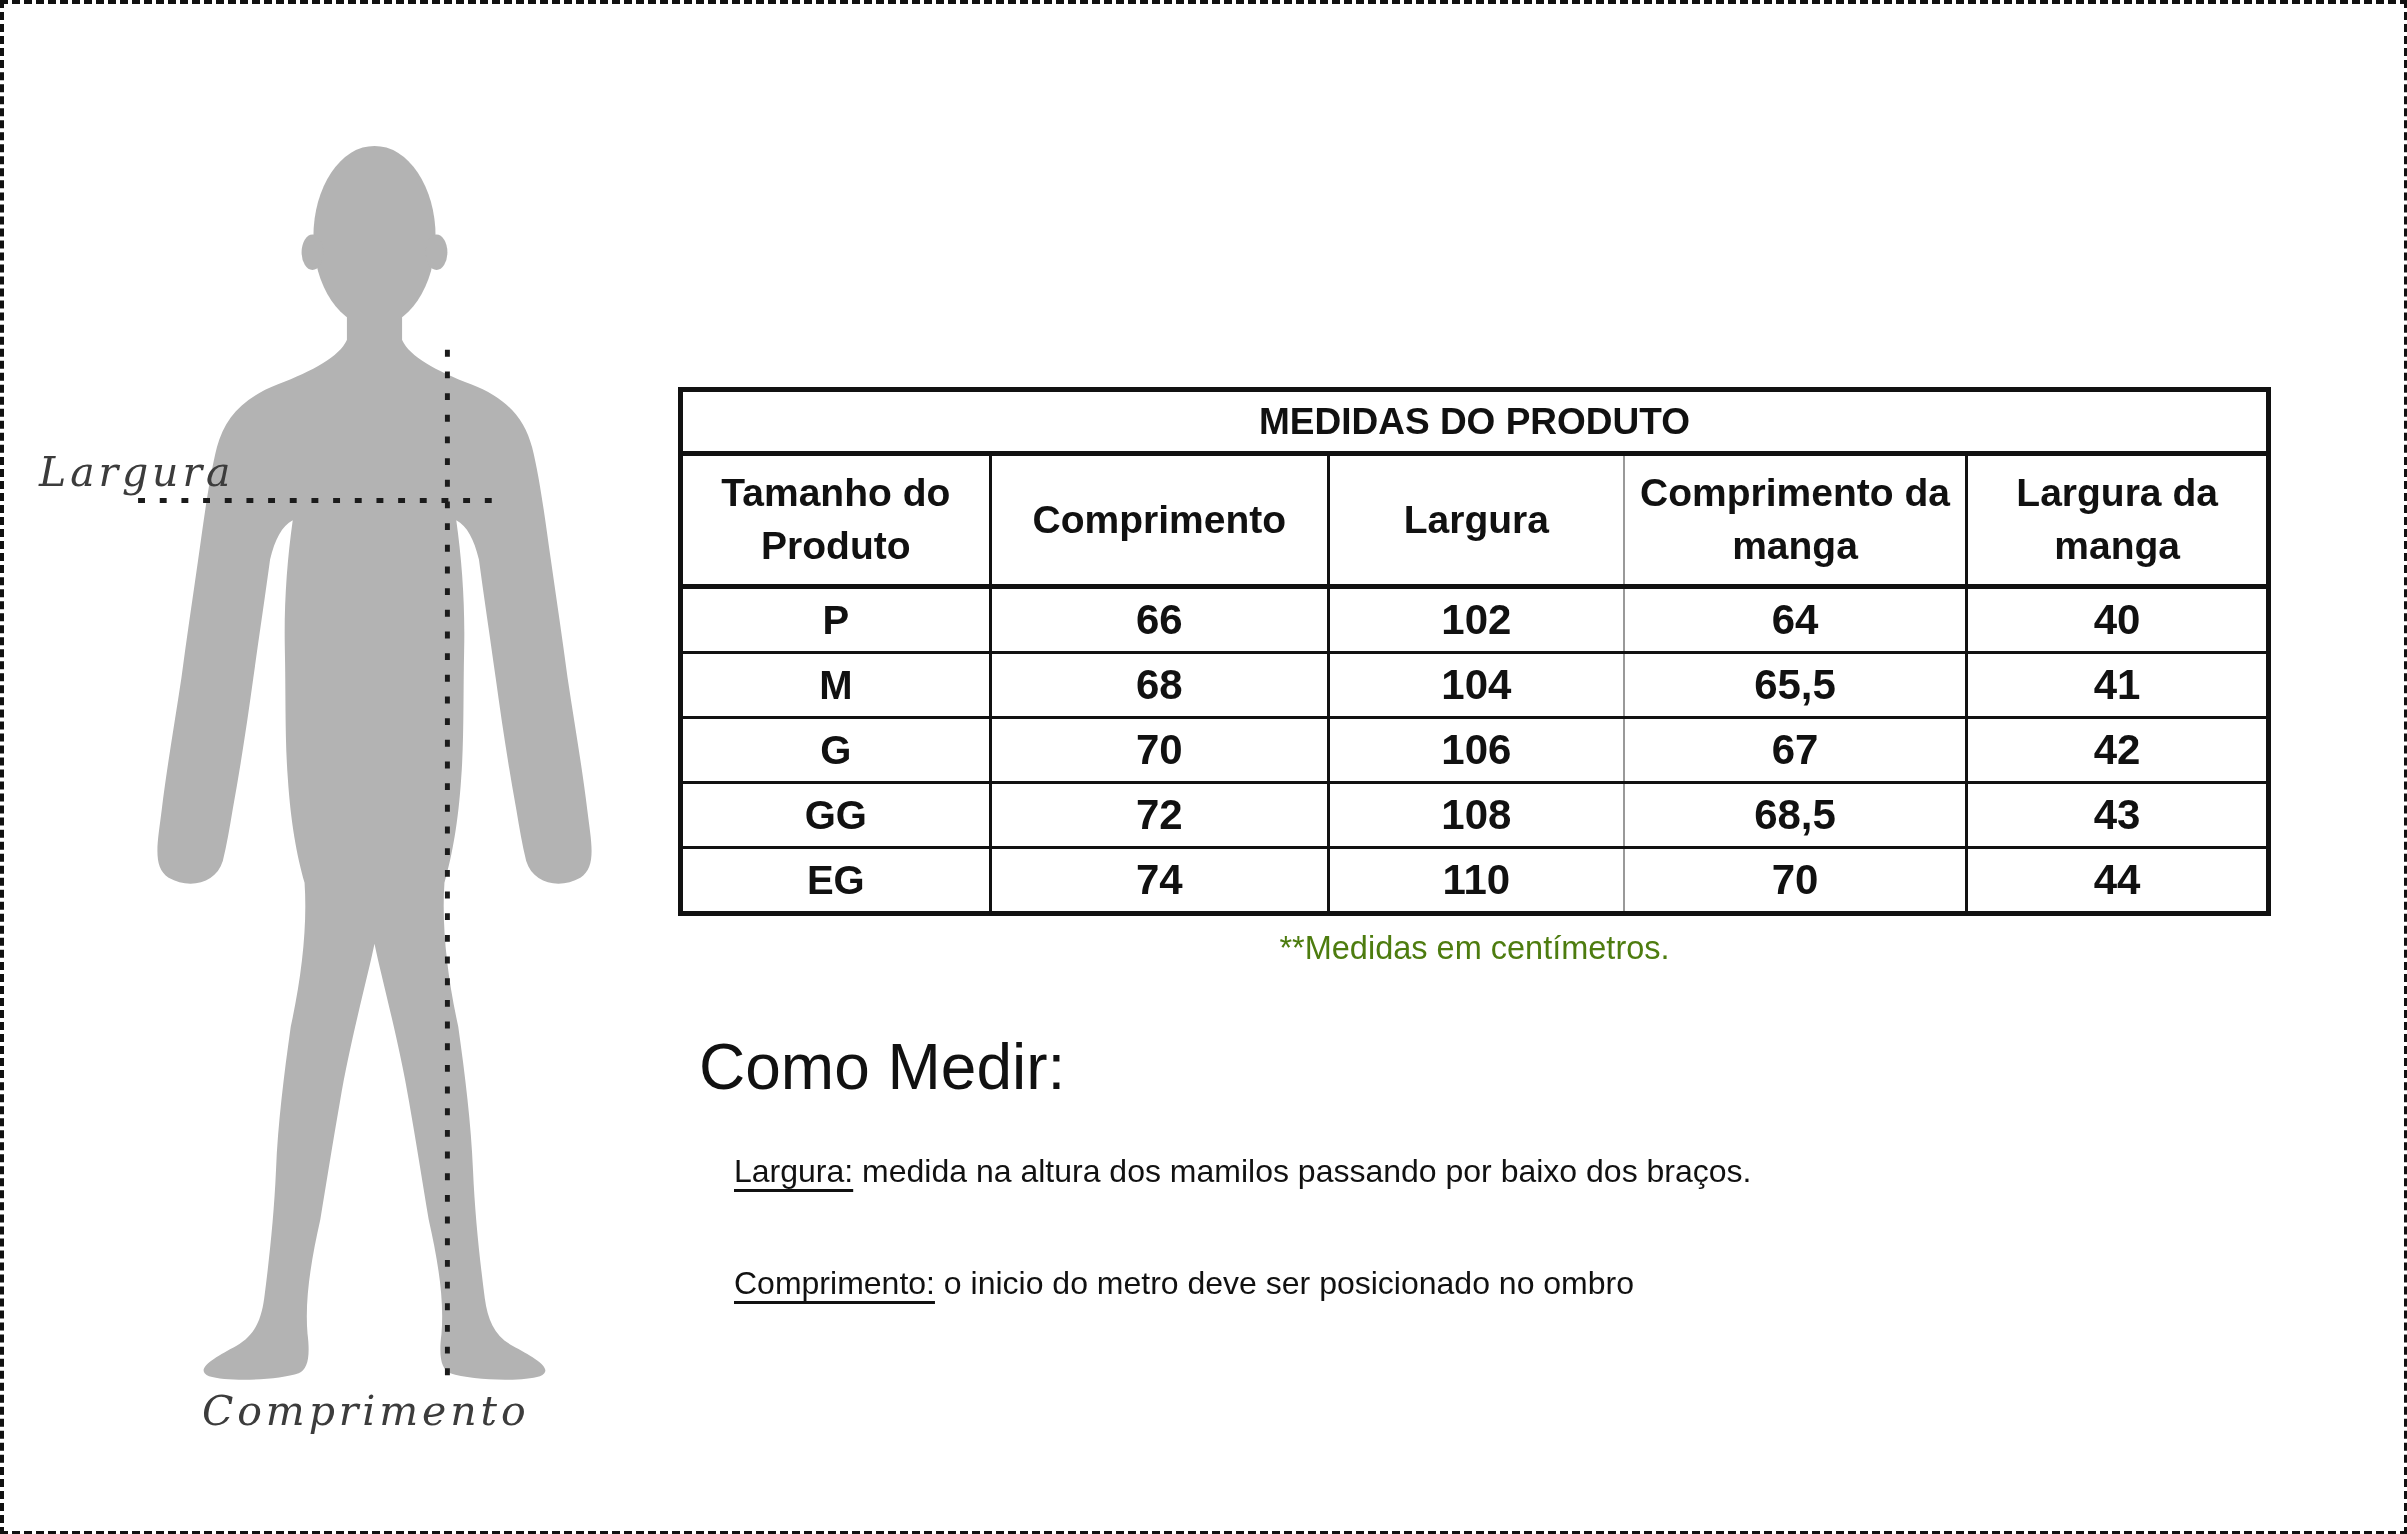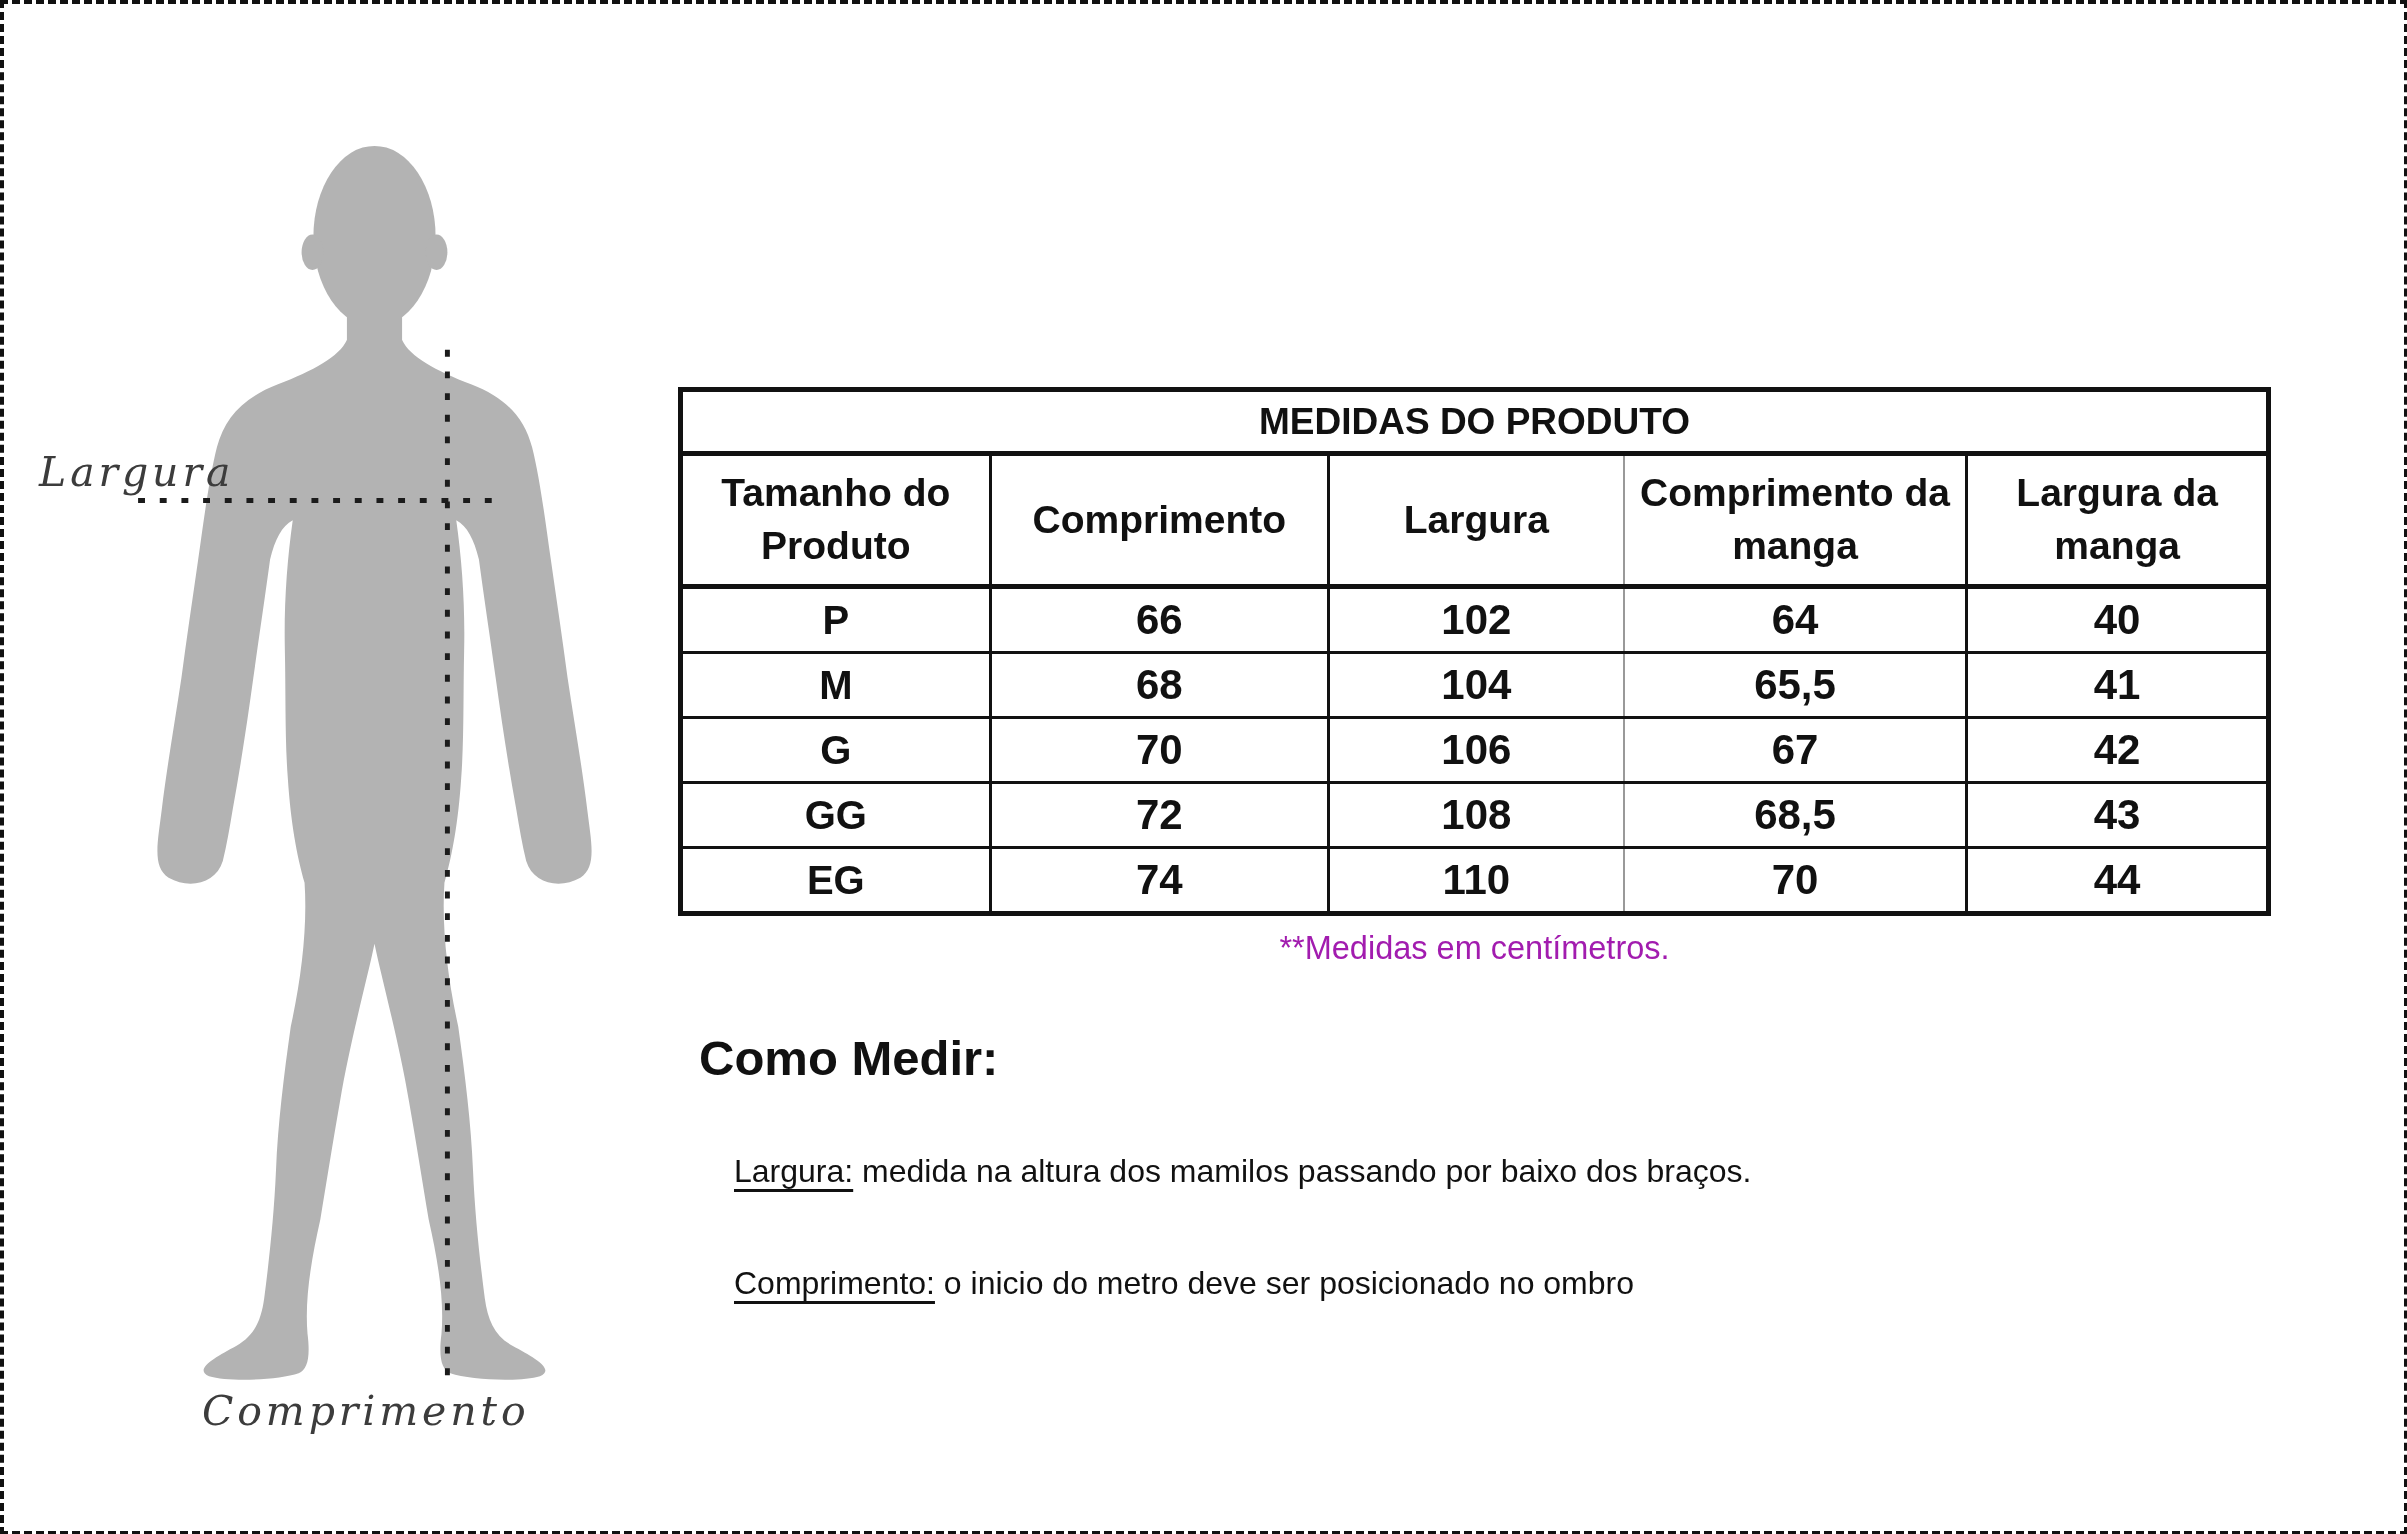--- a/index.html
+++ b/index.html
@@ -49,25 +49,25 @@
     border-bottom: 5.9px solid #111111;
   }
   .size-table tbody td { height: 62px; font-size: 42px; font-weight: 700; }
   .size-table tbody td:first-child { font-weight: 700; font-size: 40px; }
   
   .size-table tr.header-row th:nth-child(3), .size-table tbody td:nth-child(3) { border-right: 2px solid #999999; }
   .size-table tr.header-row th:nth-child(4), .size-table tbody td:nth-child(4) { border-left: 2px solid #999999; }
   
   .footnote {
     position: absolute; left: 678px; top: 930px; width: 1593px;
-    text-align: center; font-size: 32.5px; color: #a21caf;
+    text-align: center; font-size: 32.5px; color: #4d7c0f;
   }
   .how-heading {
     position: absolute; left: 699px; top: 1030px;
-    font-size: 49px; font-weight: 700;
+    font-size: 64px; font-weight: 400;
   }
   .how-line { position: absolute; left: 734px; font-size: 32px; }
   .how-line-1 { top: 1153px; }
   .how-line-2 { top: 1265px; }
   .how-line .term {
     text-decoration: underline;
     text-decoration-thickness: 3px;
     text-underline-offset: 6.9px;
   }
 </style>

